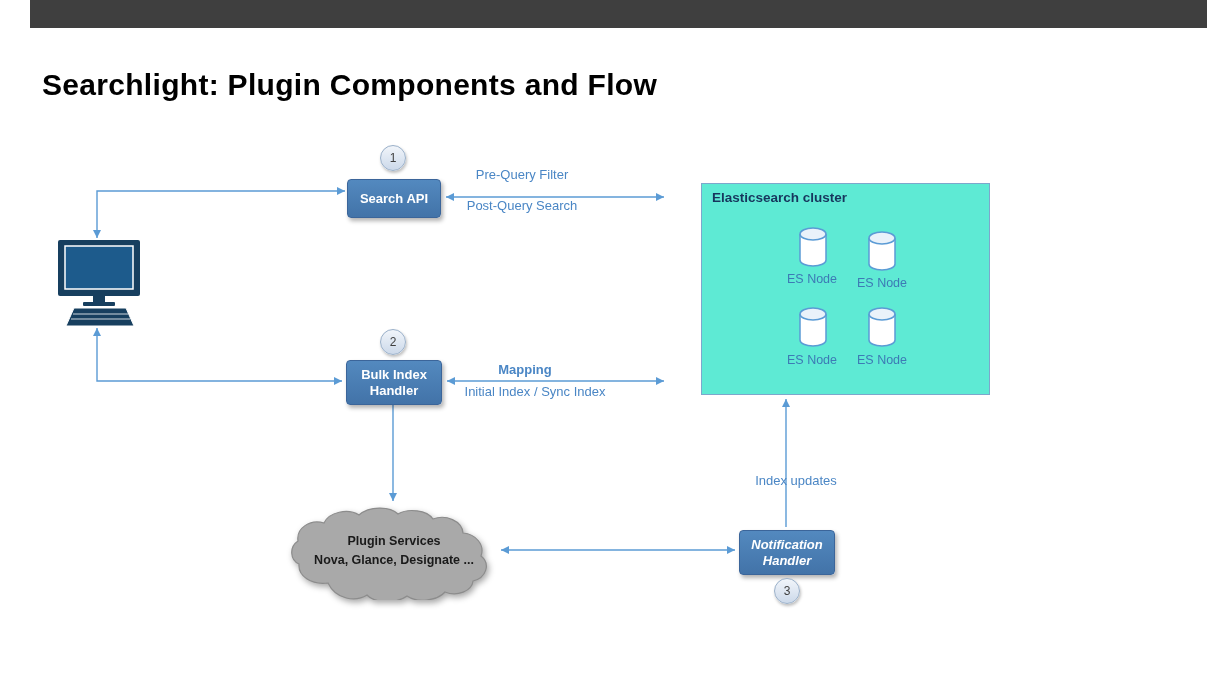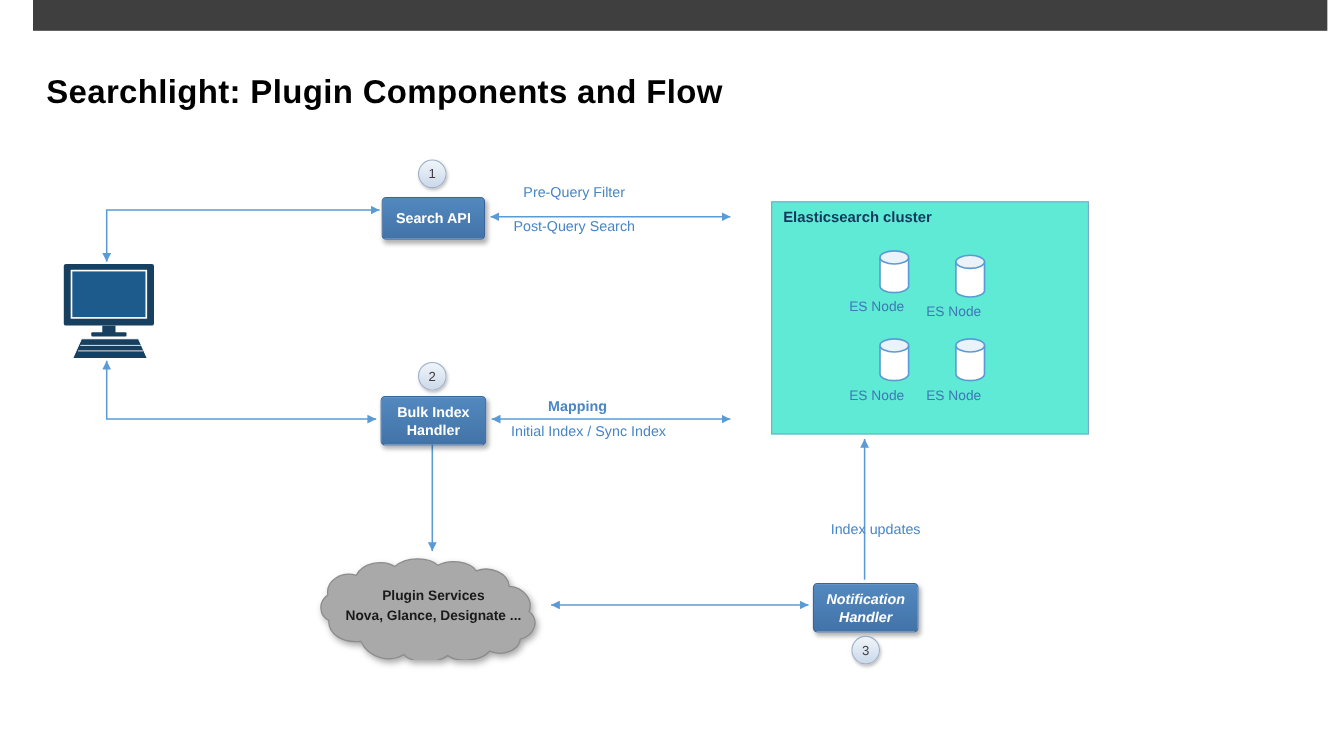--- a/index.html
+++ b/index.html
@@ -39,21 +39,21 @@
   .cluster-label{
     position:absolute;left:10px;top:6px;font-size:13.5px;font-weight:bold;color:#17365d;
     white-space:nowrap;
   }
   .cyl{position:absolute;width:30px;height:40px;}
   #cyl-1{left:96px;top:43px;}
   #cyl-2{left:165px;top:47px;}
   #cyl-3{left:96px;top:123px;}
   #cyl-4{left:165px;top:123px;}
   .es-label{
-    position:absolute;width:80px;text-align:left;font-size:12.5px;color:#3d7ab5;white-space:nowrap;
+    position:absolute;width:80px;text-align:center;font-size:12.5px;color:#3d7ab5;white-space:nowrap;
   }
   #es-label-1{left:70px;top:88px;}
   #es-label-2{left:140px;top:92px;}
   #es-label-3{left:70px;top:169px;}
   #es-label-4{left:140px;top:169px;}
   .cloud-svg{position:absolute;left:286px;top:506px;width:212px;height:94px;
     filter:drop-shadow(2px 3px 3px rgba(0,0,0,0.35));}
   .cloud-text{
     position:absolute;left:296px;top:532px;width:196px;text-align:center;
     font-size:12.5px;font-weight:bold;color:#1a1a1a;line-height:19px;z-index:2;

